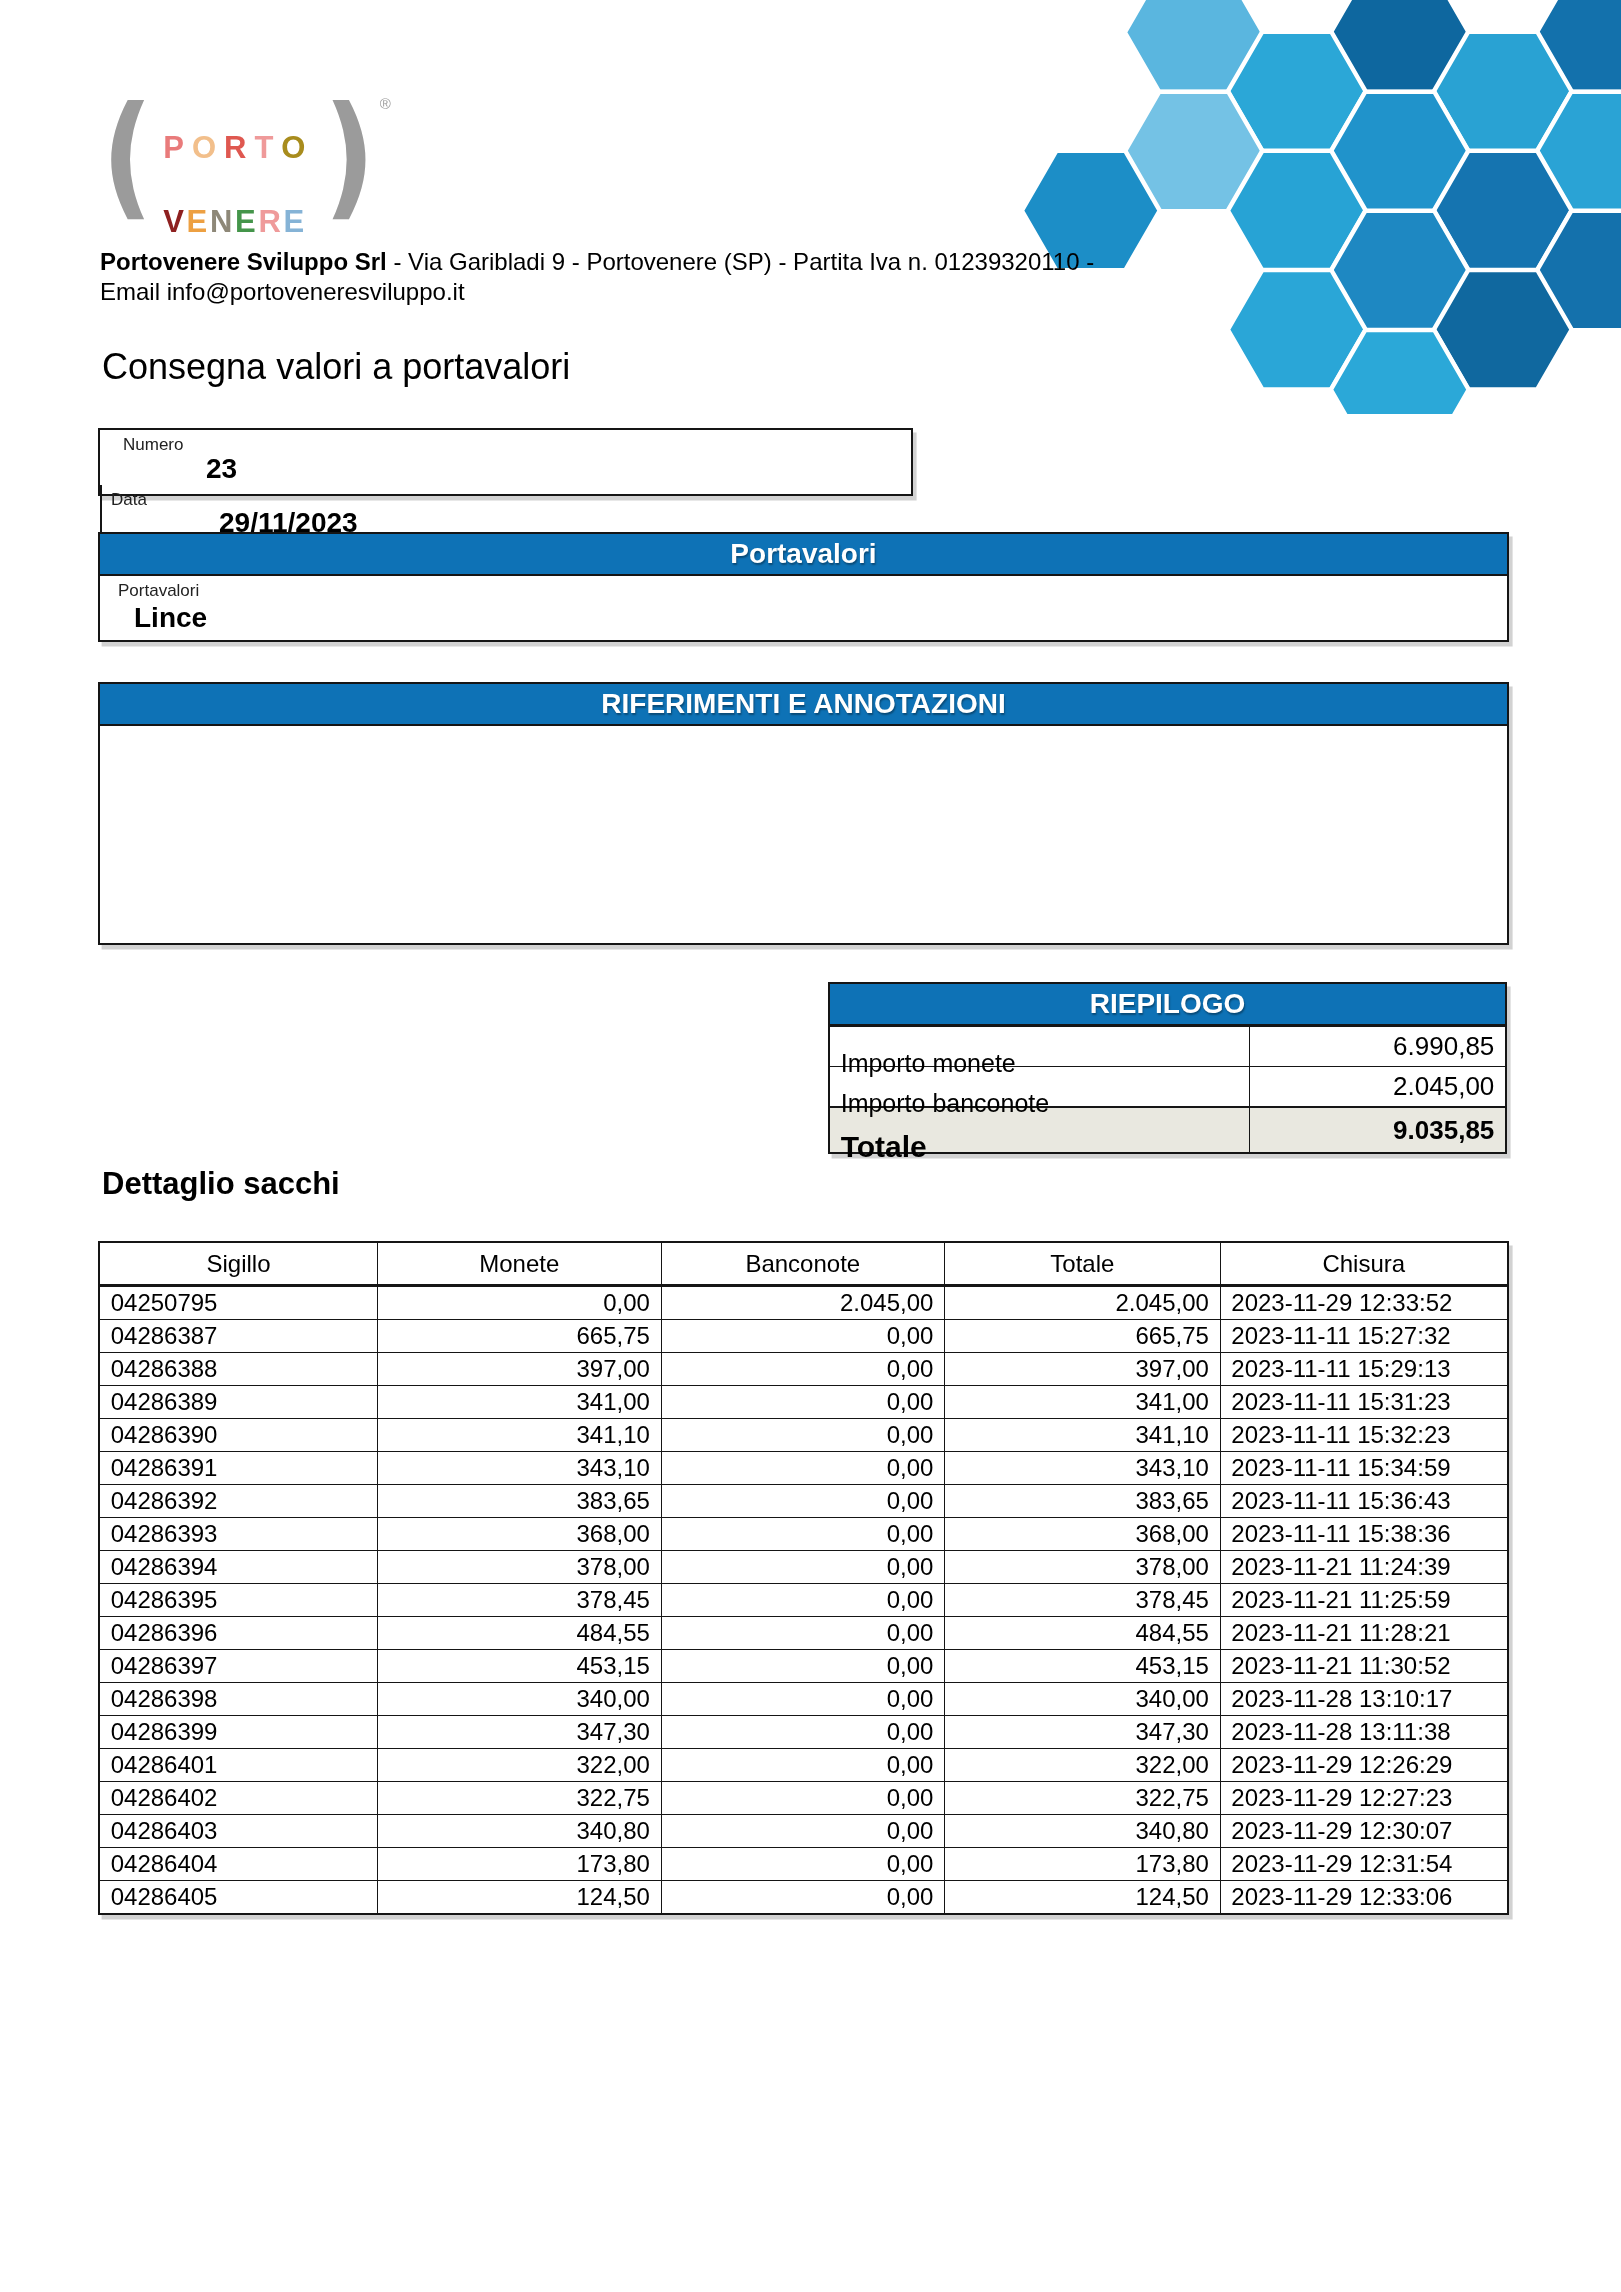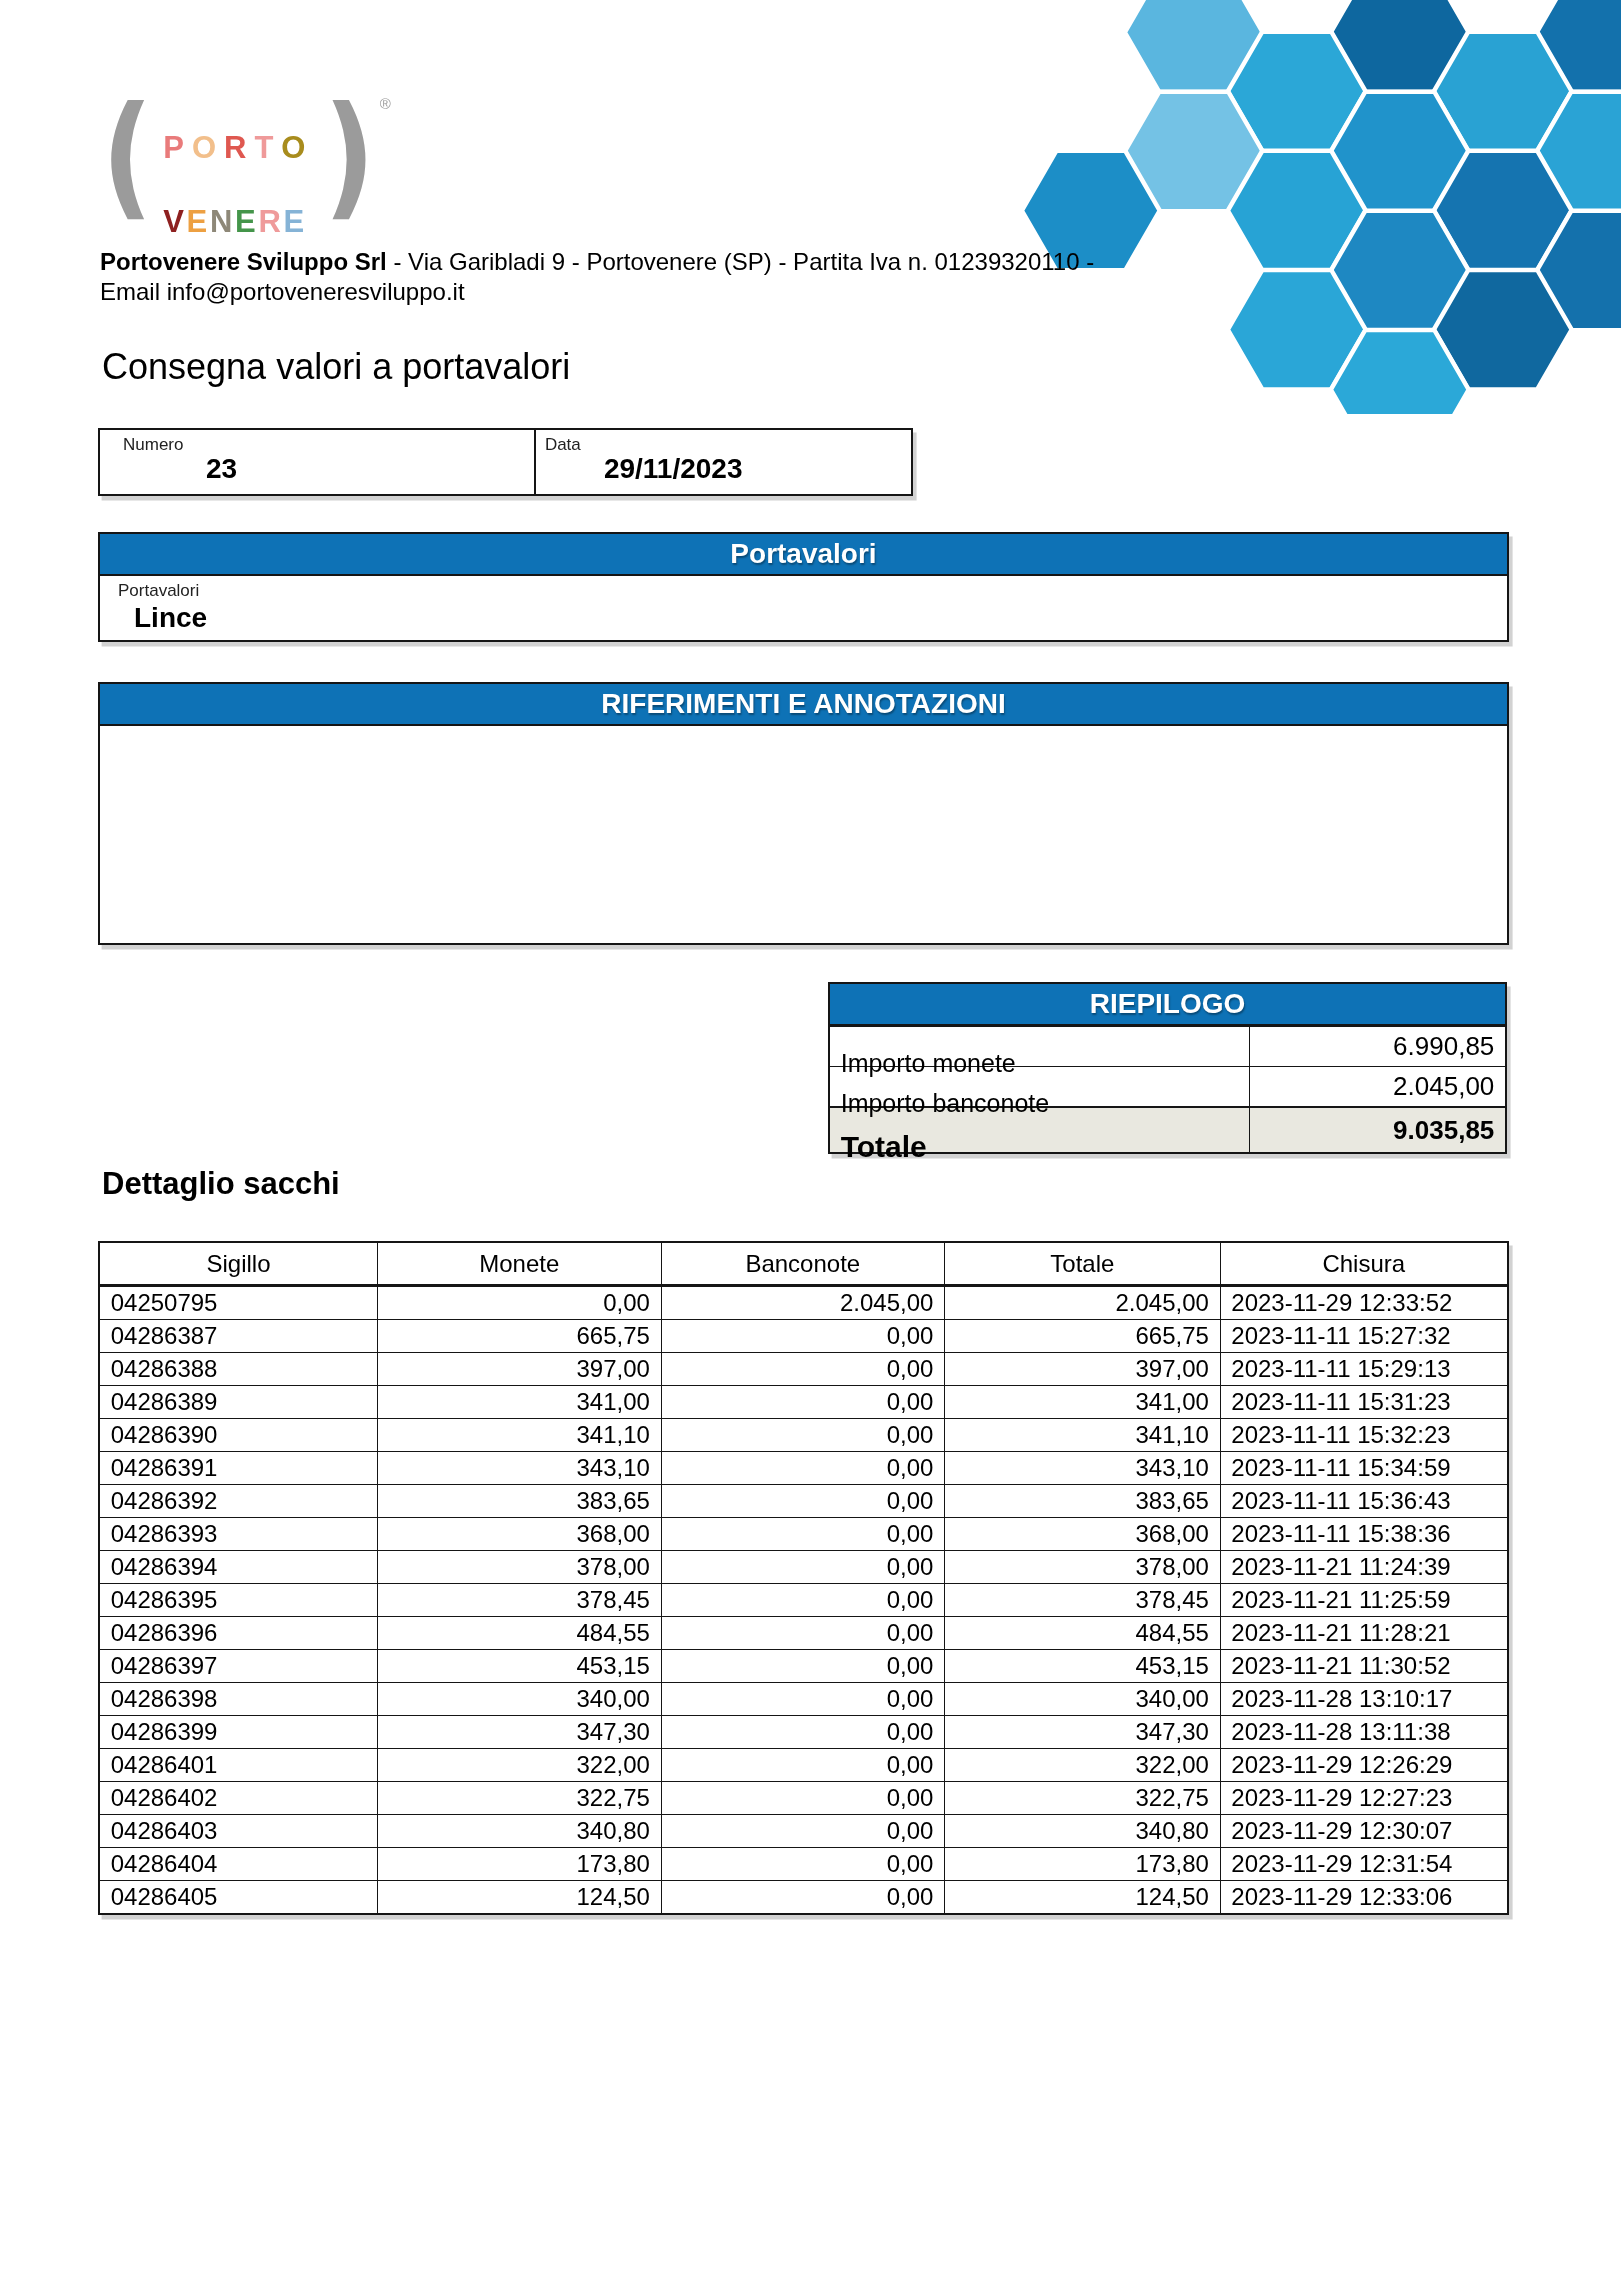--- a/index.html
+++ b/index.html
@@ -22,27 +22,27 @@
   .company{position:absolute;left:100px;top:247px;width:1012px;font-size:24px;line-height:29.6px;}
   .company .company-name{font-weight:bold;}
   .doc-title{position:absolute;left:102px;top:346px;margin:0;font-size:36px;font-weight:normal;}
   
   .bordered{border:2.7px solid #151515;background:#fff;box-shadow:3.6px 4.5px 0 #d2d2d2;}
   .blue-bar{background:#0e72b6;color:#fff;font-weight:bold;font-size:28px;text-align:center;
             height:40px;line-height:40px;border-bottom:2.7px solid #151515;
             text-shadow:0.9px 1.8px 1.8px rgba(0,0,0,.35);}
   .small-label{font-size:17px;color:#222;}
   
-  .numdata-box{position:absolute;left:98px;top:428px;width:811px;height:64px;display:flex;}
+  .numdata-box{position:absolute;left:98px;top:428px;width:811px;height:64px;display:flex;flex-direction:column;}
   .nd-cell{flex:0 0 53.5%;box-sizing:border-box;}
   .nd-cell.nd-data{flex:1;border-left:2.7px solid #151515;}
   .nd-cell .small-label{padding:5.4px 0 0 23px;}
   .nd-data .small-label{padding-left:9px;}
   .nd-value{font-size:28px;font-weight:bold;margin-top:-2.7px;padding-left:106px;}
-  .nd-data .nd-value{padding-left:68px;}
+  .nd-data .nd-value{padding-left:117px;}
   
   .portavalori-box{position:absolute;left:98px;top:532px;width:1411px;box-sizing:border-box;}
   .pv-cell{height:64px;}
   .pv-cell .small-label{padding:4.5px 0 0 18px;}
   .pv-value{font-size:28px;font-weight:bold;padding-left:34px;margin-top:1.8px;}
   .riferimenti-box{position:absolute;left:98px;top:682px;width:1411px;box-sizing:border-box;}
   .rif-body{height:217px;}
   
   .riepilogo{position:absolute;left:828px;top:982px;width:679px;box-sizing:border-box;}
   .rp-row{display:flex;height:39px;align-items:center;border-top:1.8px solid #151515;}

